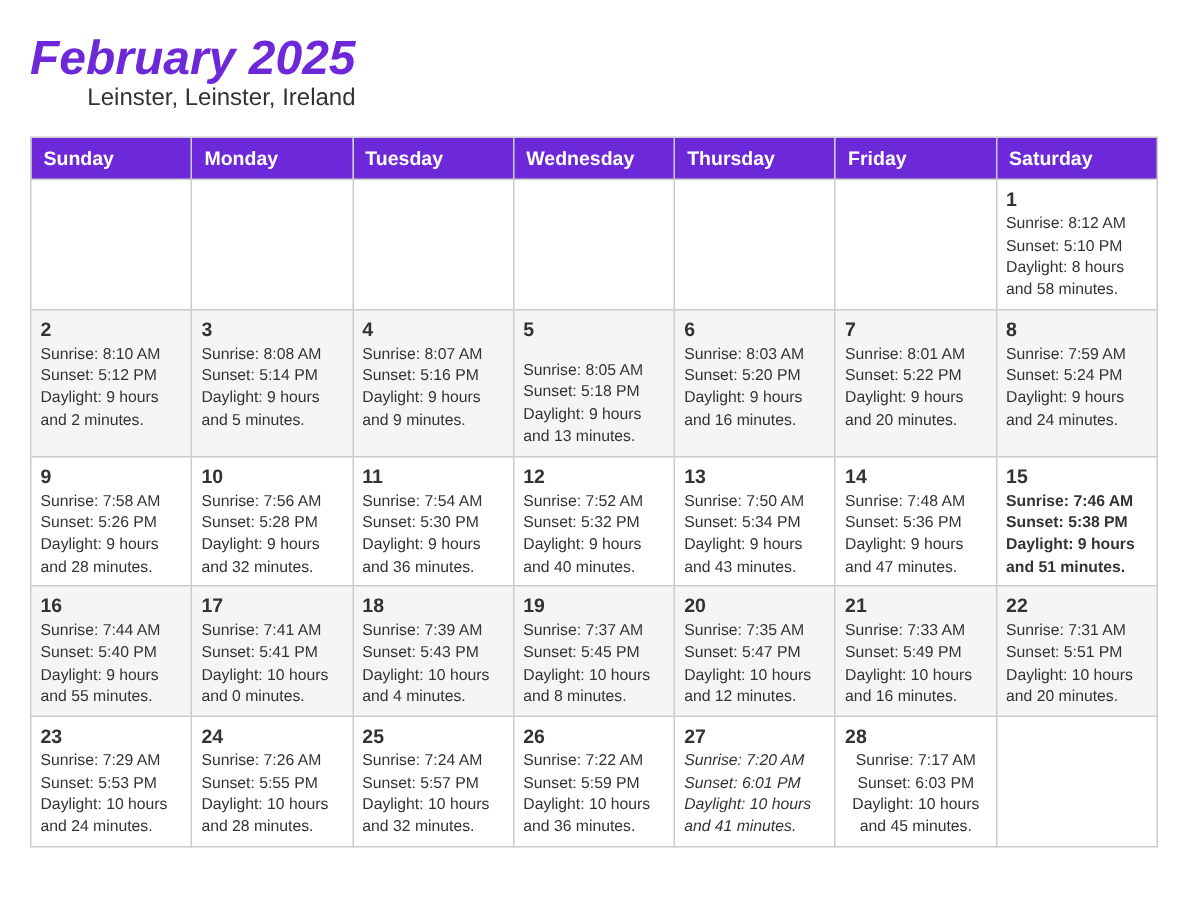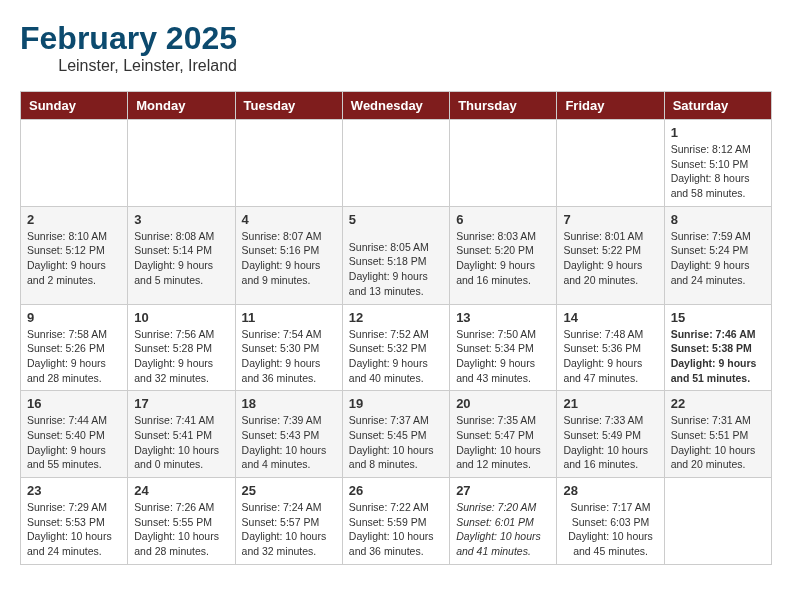--- a/index.html
+++ b/index.html
@@ -24,33 +24,34 @@
       width: 24px;
       height: 24px;
       margin-left: 2px;
     }
     .title-block {
       text-align: right;
     }
     .month-title {
       font-size: 32px;
       font-weight: bold;
-      color: #0c4a6e;
+      color: #6d28d9;
+      font-style: italic;
     }
     .location-title {
       font-size: 16px;
       color: #333;
     }
     .calendar {
       width: 100%;
       border-collapse: collapse;
       border: 1px solid #ccc;
     }
     .calendar th {
-      background-color: #7f1d1d;
+      background-color: #6d28d9;
       color: #fff;
       font-size: 13px;
       font-weight: bold;
       padding: 6px 8px;
       text-align: left;
       border: 1px solid #ccc;
     }
     .calendar td {
       vertical-align: top;
       border: 1px solid #ccc;

